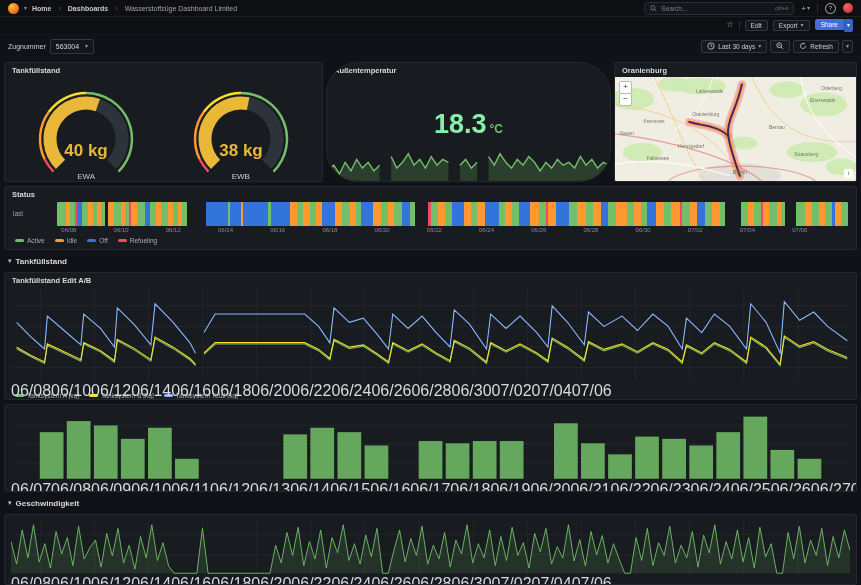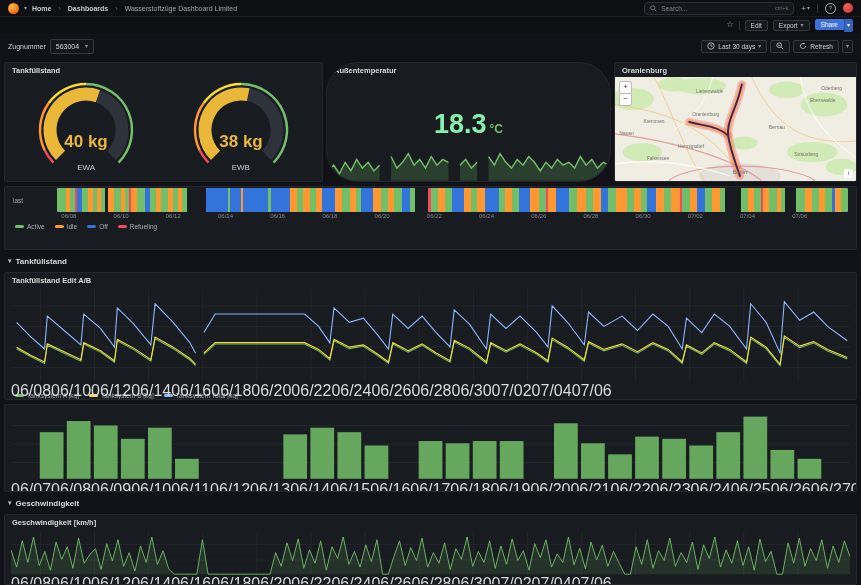--- a/index.html
+++ b/index.html
@@ -34,21 +34,21 @@
   .varbox{display:flex;align-items:center;gap:6px;height:13px;padding:0 5px;background:#15161b;border:1px solid #34373e;border-radius:2px;font-size:7px;color:#d8d9da;}
   .tright{display:flex;align-items:center;gap:3px;}
   svg.mini{display:block;}
   
   .dash{flex:1;padding:3px 4px 0 4px;display:flex;flex-direction:column;gap:4px;overflow:hidden;}
   .rowA{display:flex;gap:3px;height:120px;}
   .panel{background:#181b1f;border:1px solid #25272e;border-radius:2px;display:flex;flex-direction:column;overflow:hidden;position:relative;}
   .ptitle{font-size:7.5px;font-weight:700;color:#d8d9da;padding:4px 7px 2px 7px;line-height:1;flex:0 0 auto;}
   
   .p-gauges{flex:0 0 317px;}
-  .gauges-body{flex:1;display:flex;align-items:flex-start;justify-content:space-around;padding:0 4px;}
+  .gauges-body{flex:1;display:flex;align-items:flex-end;justify-content:space-around;padding:0 4px;}
   .gauge{display:flex;flex-direction:column;align-items:center;}
   .gauge-label{font-size:8px;color:#ccccdc;margin-top:-4px;}
   
   .p-temp{flex:0 0 283px;border-radius:32px;}
   .temp-body{flex:1;position:relative;display:flex;align-items:center;justify-content:center;}
   .temp-value{font-size:27px;font-weight:700;color:#86efac;line-height:1;margin-top:-8px;}
   .temp-unit{font-size:12px;font-weight:700;color:#73BF69;margin-left:3px;}
   .sparkwrap{position:absolute;left:1px;right:1px;bottom:0;height:36px;}
   
   .p-map{flex:1;}
@@ -260,20 +260,21 @@
               <text x="128" y="106" font-size="6" fill="#75756b" text-anchor="middle" font-family="Liberation Sans, DejaVu Sans, sans-serif">Berlin</text>
             </svg>
             <div style="position: absolute; left: 4px; top: 4px; width: 11px; height: 11px; background: rgb(255, 255, 255); border: 1px solid rgb(187, 187, 187); border-radius: 2px; color: rgb(51, 51, 51); font-size: 8px; line-height: 10px; text-align: center; z-index: 2;">+</div>
             <div style="position: absolute; left: 4px; top: 16px; width: 11px; height: 11px; background: rgb(255, 255, 255); border: 1px solid rgb(187, 187, 187); border-radius: 2px; color: rgb(51, 51, 51); font-size: 8px; line-height: 10px; text-align: center; z-index: 2;">−</div>
             <div style="position: absolute; right: 3px; bottom: 3px; width: 9px; height: 9px; background: rgb(255, 255, 255); border-radius: 2px; color: rgb(85, 85, 85); font-size: 6px; line-height: 9px; text-align: center; z-index: 2;">i</div>
           </div>
       </section>
     </div>
 
     <section class="panel p-status">
+      <div class="ptitle">Status</div>
       <div class="status-body">
         <span class="status-rowlabel">last</span>
         <div class="timeline" id="status-timeline">
             <div class="tlseg" style="flex-grow: 1; background: rgb(115, 191, 105);"></div>
             <div class="tlseg" style="flex-grow: 0.5; background: rgb(255, 152, 48);"></div>
             <div class="tlseg" style="flex-grow: 0.6; background: rgb(115, 191, 105);"></div>
             <div class="tlseg" style="flex-grow: 0.25; background: rgb(242, 73, 92);"></div>
             <div class="tlseg" style="flex-grow: 0.5; background: rgb(50, 116, 217);"></div>
             <div class="tlseg" style="flex-grow: 0.7; background: rgb(115, 191, 105);"></div>
             <div class="tlseg" style="flex-grow: 0.6; background: rgb(255, 152, 48);"></div>
@@ -502,21 +503,20 @@
         </div>
       <div class="axis-bars" id="bars-axis"><span class="tick" style="left: 1.6129%;">06/07</span><span class="tick" style="left: 4.83871%;">06/08</span><span class="tick" style="left: 8.06452%;">06/09</span><span class="tick" style="left: 11.2903%;">06/10</span><span class="tick" style="left: 14.5161%;">06/11</span><span class="tick" style="left: 17.7419%;">06/12</span><span class="tick" style="left: 20.9677%;">06/13</span><span class="tick" style="left: 24.1935%;">06/14</span><span class="tick" style="left: 27.4194%;">06/15</span><span class="tick" style="left: 30.6452%;">06/16</span><span class="tick" style="left: 33.871%;">06/17</span><span class="tick" style="left: 37.0968%;">06/18</span><span class="tick" style="left: 40.3226%;">06/19</span><span class="tick" style="left: 43.5484%;">06/20</span><span class="tick" style="left: 46.7742%;">06/21</span><span class="tick" style="left: 50%;">06/22</span><span class="tick" style="left: 53.2258%;">06/23</span><span class="tick" style="left: 56.4516%;">06/24</span><span class="tick" style="left: 59.6774%;">06/25</span><span class="tick" style="left: 62.9032%;">06/26</span><span class="tick" style="left: 66.129%;">06/27</span><span class="tick" style="left: 69.3548%;">06/28</span></div>
     </section>
 
     <div class="section-row">
       <span class="section-caret">▾</span>
       <span class="section-title">Geschwindigkeit</span>
     </div>
 
     <section class="panel p-speed">
-      <div class="ptitle">Geschwindigkeit [km/h]</div>
       <div class="chartwrap" id="speed-chart">
           <svg viewBox="0 0 1000 100" preserveAspectRatio="none">
             <line x1="35" y1="0" x2="35" y2="100" stroke="rgba(204,204,220,0.06)" stroke-width="1" vector-effect="non-scaling-stroke"></line>
             <line x1="99.5" y1="0" x2="99.5" y2="100" stroke="rgba(204,204,220,0.06)" stroke-width="1" vector-effect="non-scaling-stroke"></line>
             <line x1="164" y1="0" x2="164" y2="100" stroke="rgba(204,204,220,0.06)" stroke-width="1" vector-effect="non-scaling-stroke"></line>
             <line x1="228.5" y1="0" x2="228.5" y2="100" stroke="rgba(204,204,220,0.06)" stroke-width="1" vector-effect="non-scaling-stroke"></line>
             <line x1="293" y1="0" x2="293" y2="100" stroke="rgba(204,204,220,0.06)" stroke-width="1" vector-effect="non-scaling-stroke"></line>
             <line x1="357.5" y1="0" x2="357.5" y2="100" stroke="rgba(204,204,220,0.06)" stroke-width="1" vector-effect="non-scaling-stroke"></line>
             <line x1="422" y1="0" x2="422" y2="100" stroke="rgba(204,204,220,0.06)" stroke-width="1" vector-effect="non-scaling-stroke"></line>
             <line x1="486.5" y1="0" x2="486.5" y2="100" stroke="rgba(204,204,220,0.06)" stroke-width="1" vector-effect="non-scaling-stroke"></line>

